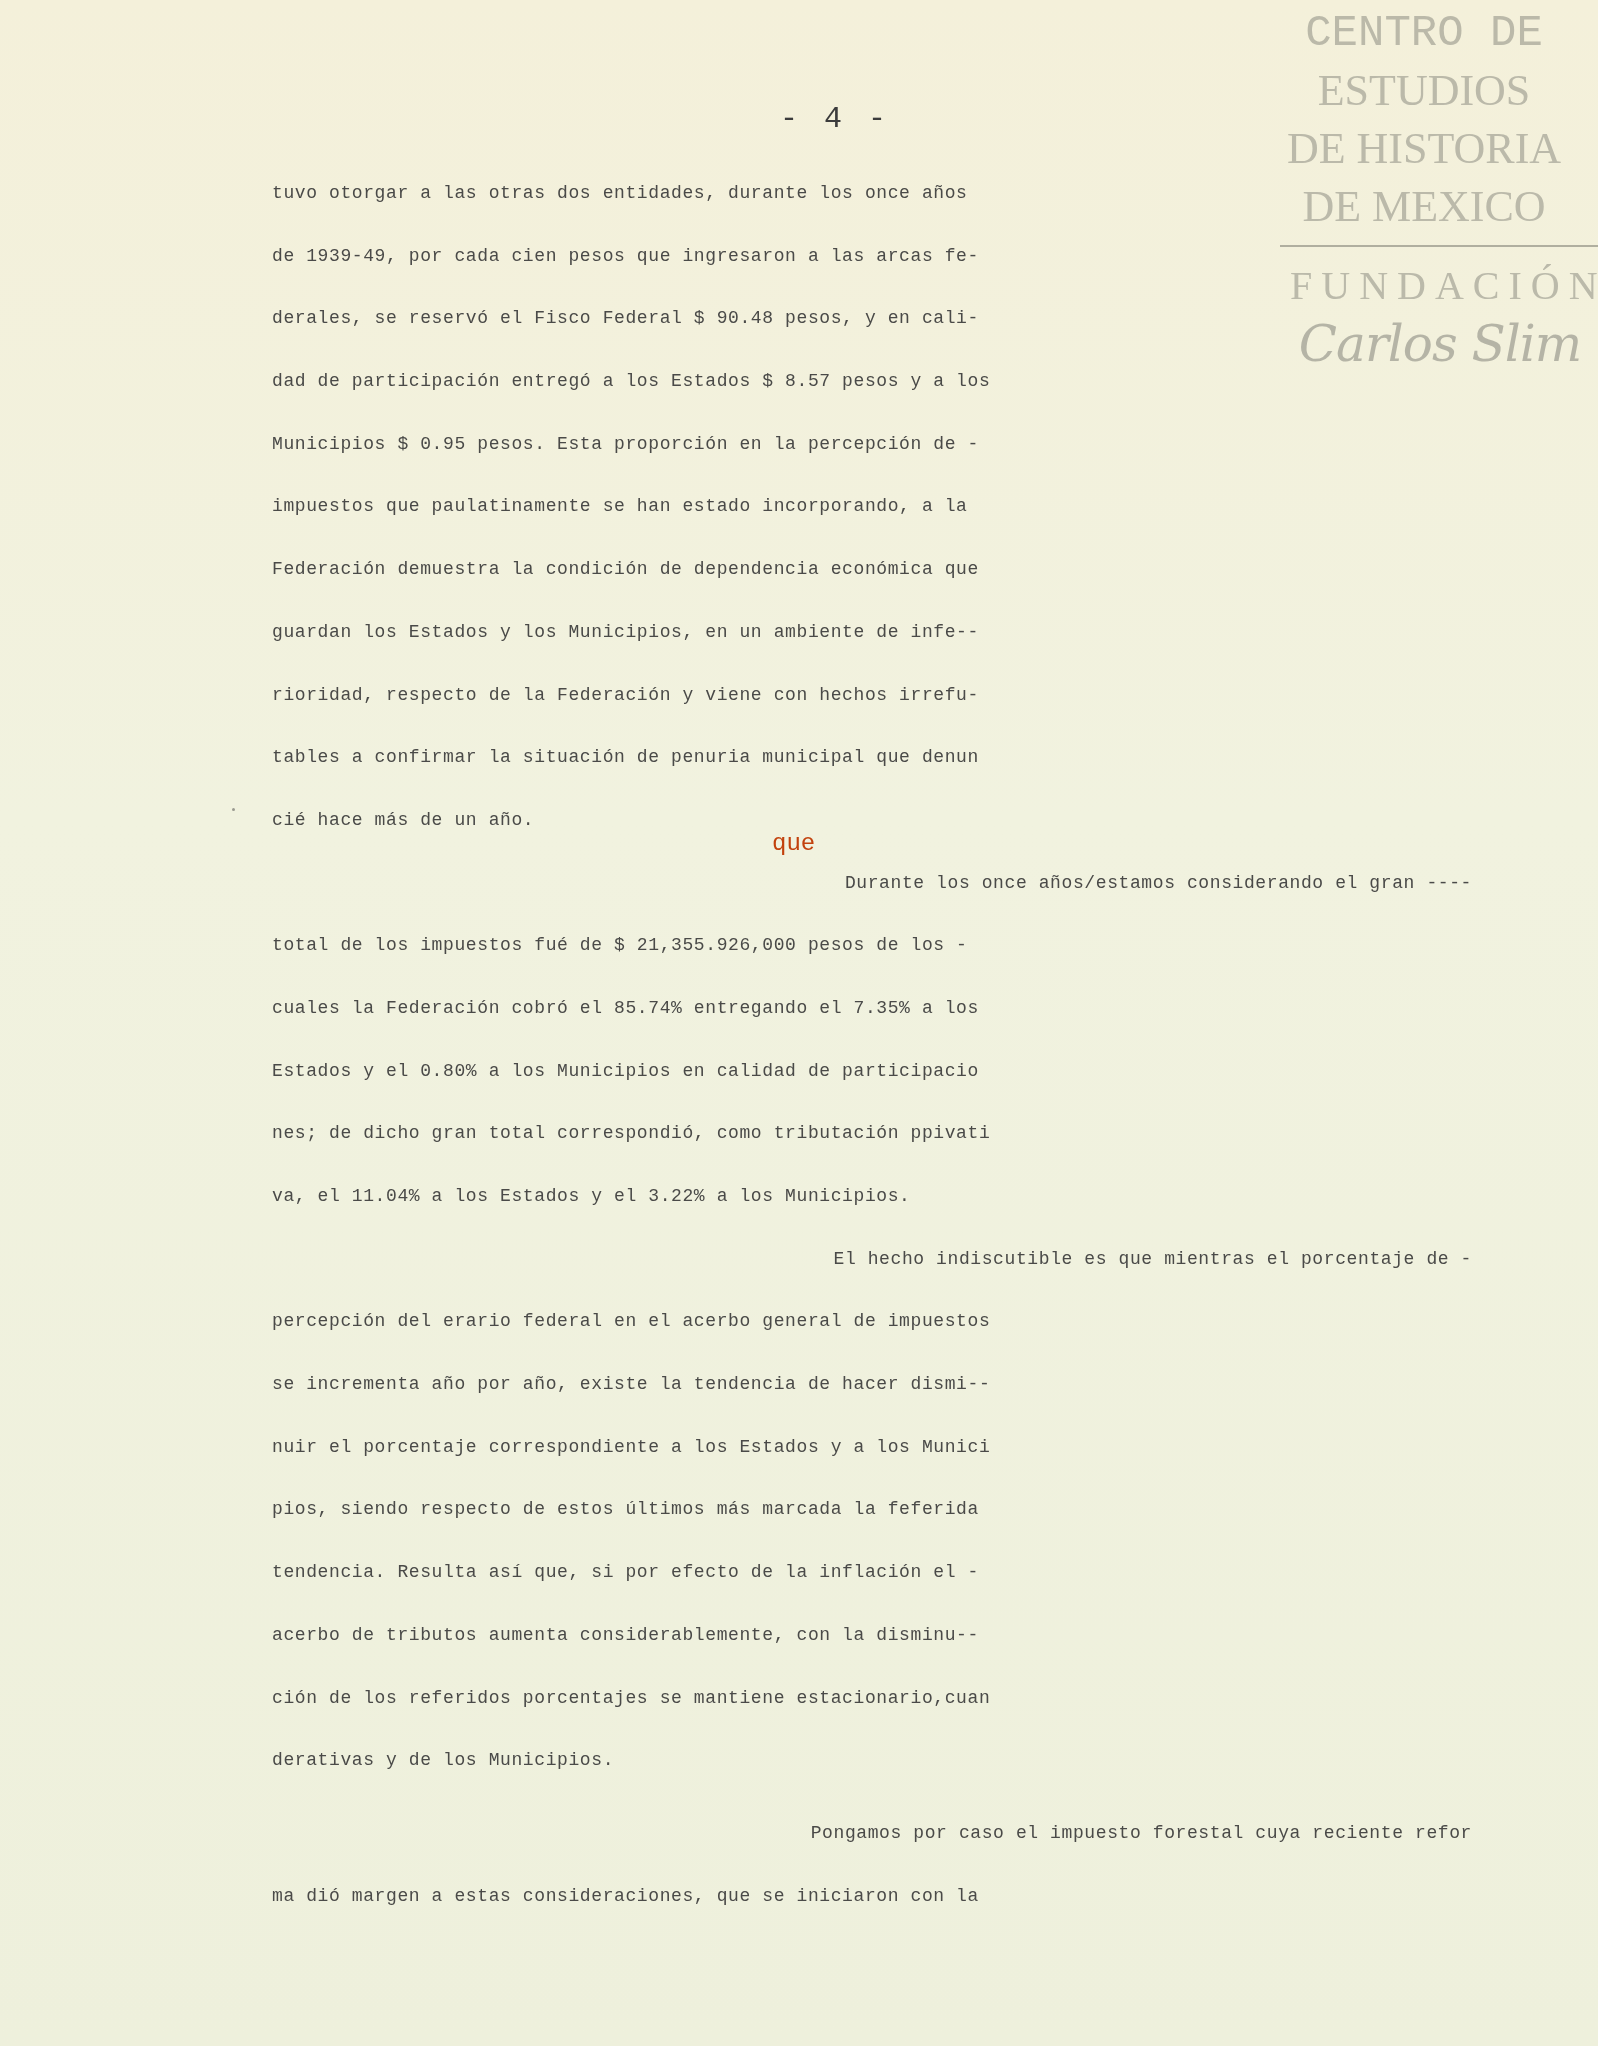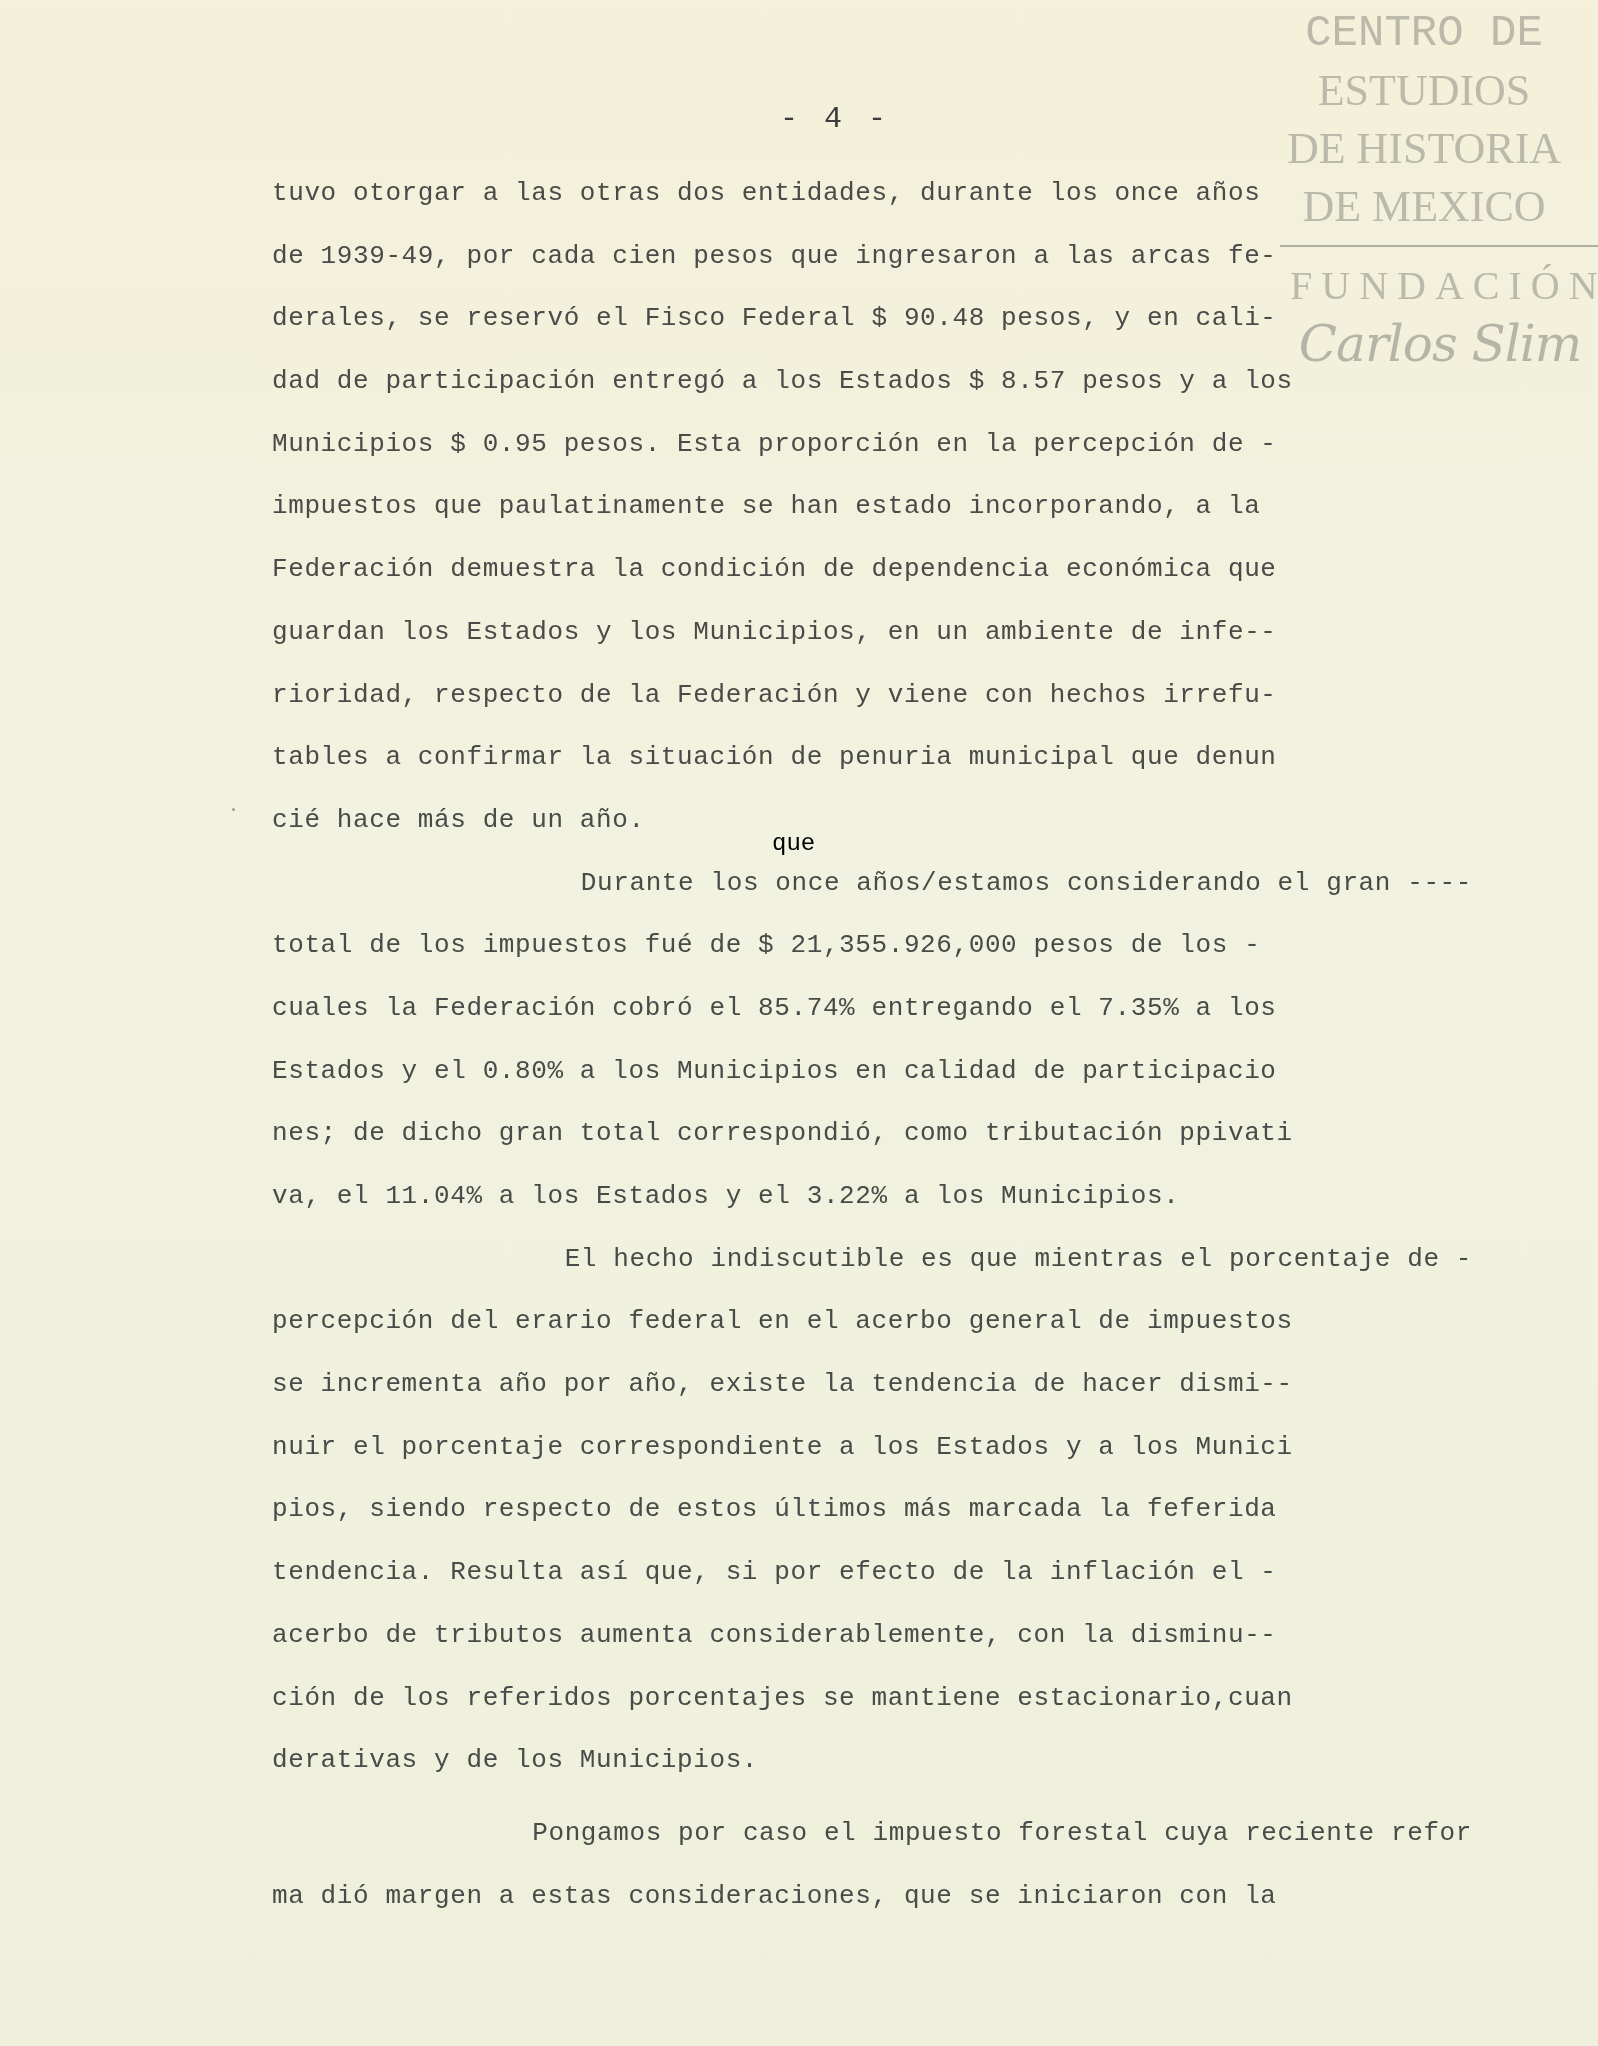--- a/index.html
+++ b/index.html
@@ -12,30 +12,30 @@
   .paper {
     position: absolute; left: 0; top: 0; width: 1598px; height: 2046px;
     background: linear-gradient(180deg, #f4f0da 0%, #f1f2df 40%, #eef0dc 100%);
   }
   .page-number {
     position: absolute; left: 780px; top: 102px;
     font-size: 30px; color: #3c3c3c; letter-spacing: 4px;
   }
   .body-text {
     position: absolute; left: 272px; top: 162px; width: 1200px;
-    font-size: 26px; color: #4a4a48;
+    font-size: 18px; color: #4a4a48;
     letter-spacing: 0.6px;
   }
   .line {
     height: 62.7px; line-height: 62.7px; white-space: pre;
   }
   .line.indent { padding-left: 112px; text-align: right; }
   .interlinear {
     position: absolute; left: 772px; top: 830px;
-    font-size: 24px; color: #000000;
+    font-size: 24px; color: #c2410c;
   }
   .watermark {
     position: absolute; left: 1250px; top: 0; width: 348px; height: 400px;
     font-family: "Liberation Serif", "DejaVu Serif", serif;
     color: rgba(140,140,130,0.55);
     text-align: center;
   }
   .wm-line {
     font-size: 44px; line-height: 58px; display: block;
   }

